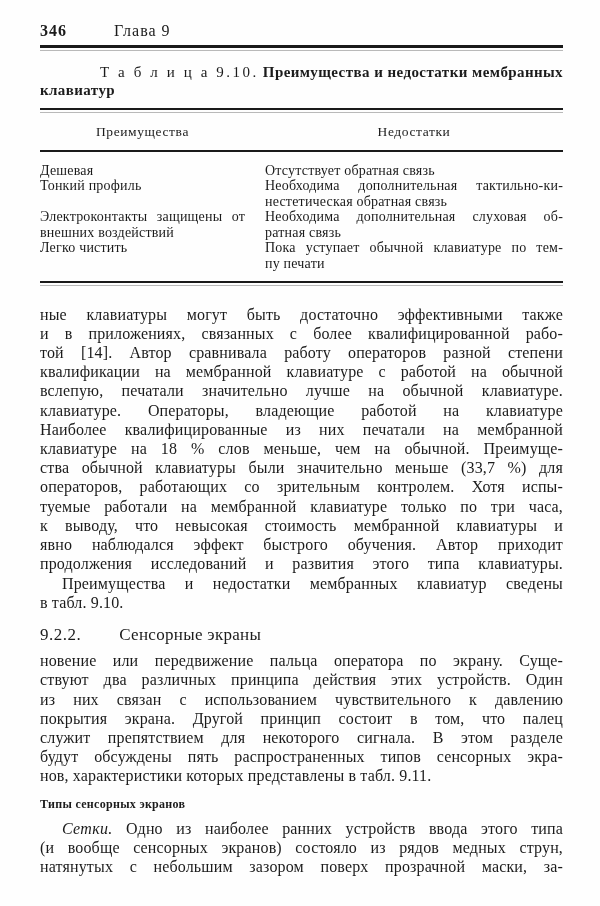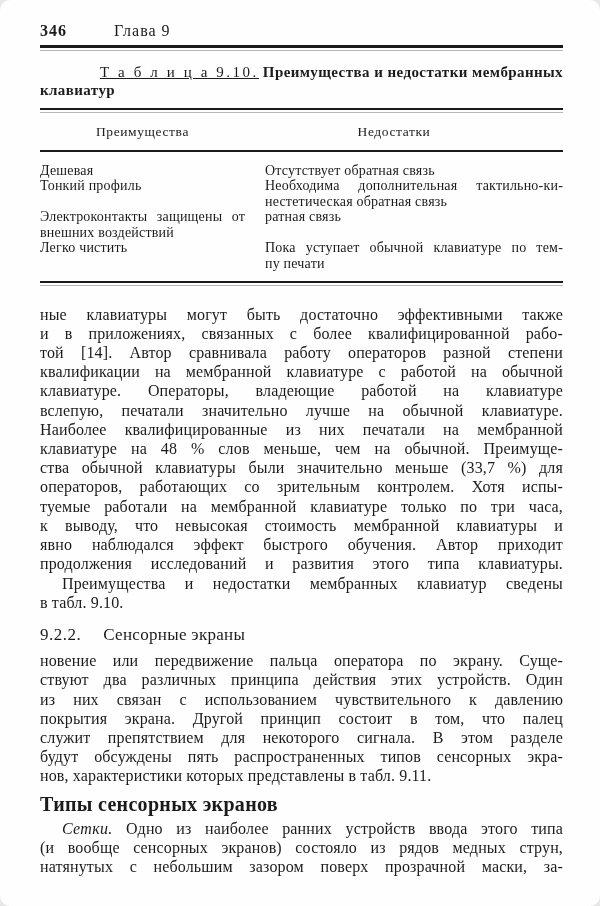--- a/index.html
+++ b/index.html
@@ -6,51 +6,50 @@
   .page{
     position:relative;
     width:600px;height:906px;
     margin:0 auto;
     background:#fefefe;
     color:#1b1b1b;
     font-family:"Liberation Serif","DejaVu Serif",serif;
     box-sizing:border-box;
     padding:22px 37px 0 40px;
     overflow:hidden;
-    border-radius:10px;
   }
   
   .runhead{display:flex;align-items:baseline;font-size:16px;line-height:18px;}
   .pagenum{font-weight:bold;letter-spacing:1px;}
   .chapter{margin-left:47px;letter-spacing:1px;}
   .rule{height:2.5px;background:#1a1a1a;margin-top:5px;}
   .rule-echo{height:1px;background:#b9b9b9;margin-top:2px;}
   
   .tcap{margin-top:12px;font-size:15px;line-height:18px;}
   .tcap-l1{text-align:justify;text-align-last:justify;text-indent:60px;}
-  .tcap-label{letter-spacing:2.5px;text-decoration:underline;}
+  .tcap-label{letter-spacing:2.5px;}
   .tcap b{font-weight:bold;letter-spacing:0.4px;}
   
   .trule-top{height:2.5px;background:#1a1a1a;margin-top:9px;}
   .trule-mid{height:1.5px;background:#1a1a1a;}
   .trule-bot{height:2px;background:#1a1a1a;}
-  .thead{display:grid;grid-template-columns:205px 298px;
+  .thead{display:grid;grid-template-columns:205px 298px;column-gap:20px;
          padding:11px 0 10px 0;font-size:13.5px;letter-spacing:0.6px;}
   .thead > div{text-align:center;}
   .tbody{padding:11px 0 9px 0;font-size:14px;line-height:15.6px;letter-spacing:0.2px;}
   .trow{display:grid;grid-template-columns:205px 298px;column-gap:20px;align-items:start;}
   
   .main{margin-top:19px;font-size:16px;line-height:19.2px;letter-spacing:0.15px;}
   .jl{text-align:justify;text-align-last:justify;}
   .ll{text-align:right;text-align-last:left;}
   .indent-first > div:first-child{text-indent:22px;}
-  .sect{margin-top:13px;margin-bottom:7px;font-size:17px;display:flex;}
+  .sect{margin-top:13px;margin-bottom:7px;font-size:17px;display:flex;gap:16px;}
   .sect-num{letter-spacing:0.5px;}
   .sect-title{margin-left:22px;letter-spacing:0.3px;}
-  .subhead{margin-top:9px;margin-bottom:5px;font-weight:bold;font-size:20px;letter-spacing:0.3px;}
+  .subhead{margin-top:9px;margin-bottom:5px;font-weight:bold;font-size:12px;letter-spacing:0.3px;}
   .p4-l1{text-indent:22px;}
   .p4-l1 i{letter-spacing:0.3px;}
 </style>
 </head>
 <body>
 
 <div class="page">
 
   <div class="runhead">
     <span class="pagenum">346</span>
@@ -91,20 +90,21 @@
           <div class="jl">Необходима дополнительная тактильно-ки-</div>
           <div class="ll">нестетическая обратная связь</div>
         </div>
     </div>
     <div class="trow">
       <div>
           <div class="jl">Электроконтакты защищены от</div>
           <div class="ll">внешних воздействий</div>
         </div>
       <div>
+          <div class="jl">Необходима дополнительная слуховая об-</div>
           <div class="ll">ратная связь</div>
         </div>
     </div>
     <div class="trow">
       <div>
           <div class="ll">Легко чистить</div>
         </div>
       <div>
           <div class="jl">Пока уступает обычной клавиатуре по тем-</div>
           <div class="ll">пу печати</div>
@@ -115,24 +115,24 @@
   <div class="trule-bot"></div>
   <div class="rule-echo"></div>
 
   <div class="main">
 
     <div class="para">
         <div class="jl">ные клавиатуры могут быть достаточно эффективными также</div>
         <div class="jl">и в приложениях, связанных с более квалифицированной рабо-</div>
         <div class="jl">той [14]. Автор сравнивала работу операторов разной степени</div>
         <div class="jl">квалификации на мембранной клавиатуре с работой на обычной</div>
+        <div class="jl">вслепую, печатали значительно лучше на обычной клавиатуре.</div>
         <div class="jl">клавиатуре.  Операторы, владеющие работой на клавиатуре</div>
-        <div class="jl">вслепую, печатали значительно лучше на обычной клавиатуре.</div>
         <div class="jl">Наиболее квалифицированные из них печатали на мембранной</div>
-        <div class="jl">клавиатуре на 48 % слов меньше, чем на обычной. Преимуще-</div>
+        <div class="jl">клавиатуре на 18 % слов меньше, чем на обычной. Преимуще-</div>
         <div class="jl">ства обычной клавиатуры были значительно меньше (33,7 %) для</div>
         <div class="jl">операторов, работающих со зрительным контролем. Хотя испы-</div>
         <div class="jl">туемые работали на мембранной клавиатуре только по три часа,</div>
         <div class="jl">к выводу, что невысокая стоимость мембранной клавиатуры и</div>
         <div class="jl">явно наблюдался эффект быстрого обучения. Автор приходит</div>
         <div class="jl">продолжения исследований и развития этого типа клавиатуры.</div>
       </div>
 
     <div class="para indent-first">
         <div class="jl">Преимущества и недостатки мембранных клавиатур сведены</div>

